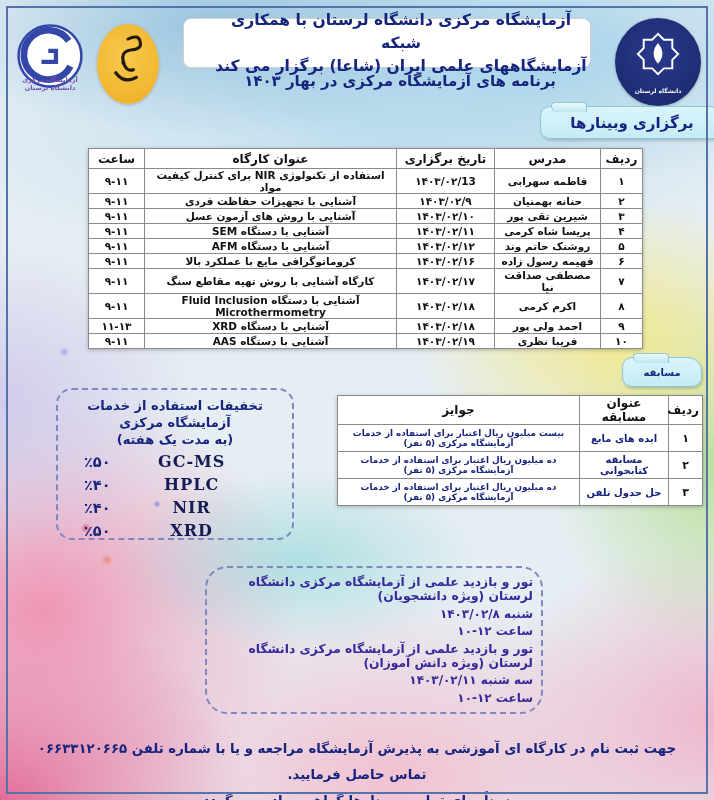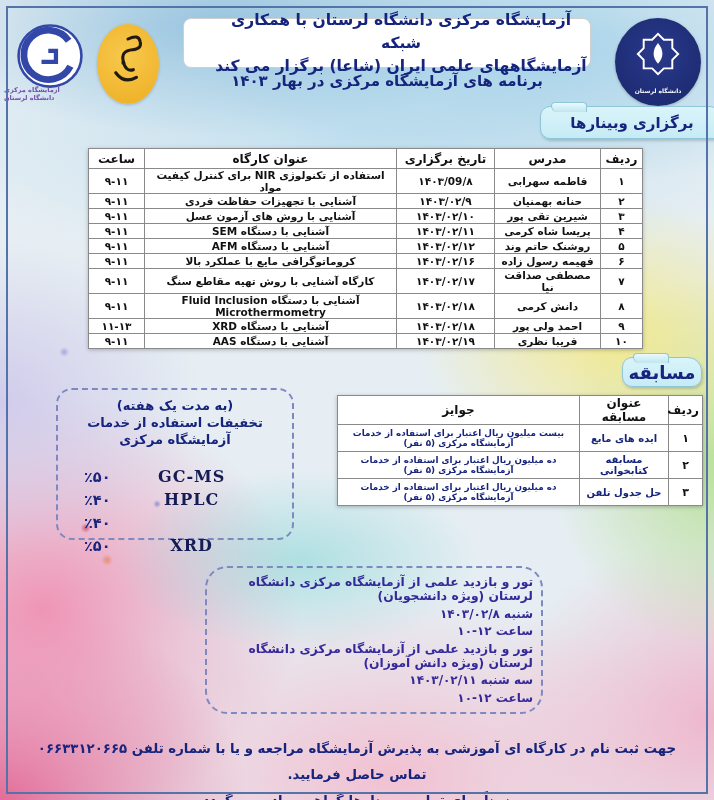--- a/index.html
+++ b/index.html
@@ -30,60 +30,60 @@
 
   
   .uni-logo{position:absolute;top:18px;right:13px;width:86px;height:88px;border-radius:50%;
     background:radial-gradient(circle at 50% 40%, #2a3a8c, var(--uni-navy,#1e2c74) 70%);
     display:flex;flex-direction:column;align-items:center;justify-content:center;z-index:2;
     box-shadow:0 1px 3px rgba(0,0,0,.25);}
   .uni-logo .cap{color:#fff;font-size:6px;line-height:7px;margin-top:1px;}
   .title-box{position:absolute;left:183px;top:18px;width:408px;height:50px;background:#fff;
     border:1px solid #cfcfcf;border-radius:8px;display:flex;flex-direction:column;justify-content:center;
     text-align:center;color:var(--navy,#16247d);font-size:15.5px;line-height:23px;z-index:2;padding-left:28px;}
-  .subtitle{position:absolute;left:183px;top:72px;width:408px;text-align:center;
+  .subtitle{position:absolute;left:196px;top:72px;width:408px;text-align:center;
     color:var(--navy,#16247d);font-size:15px;z-index:2;}
   .shaa-logo{position:absolute;left:97px;top:24px;width:62px;height:80px;border-radius:50%;
     background:radial-gradient(circle at 45% 40%, #f7c94d, var(--shaa-yellow,#f0b42c) 75%);
     display:flex;align-items:center;justify-content:center;z-index:2;box-shadow:0 1px 3px rgba(0,0,0,.2);}
   .lab-logo{position:absolute;left:16px;top:20px;width:68px;height:72px;z-index:2;}
-  .lab-caption{position:absolute;left:4px;top:86px;width:92px;text-align:left;
+  .lab-caption{position:absolute;left:4px;top:76px;width:92px;text-align:center;
     color:var(--caption-purple,#7350ae);font-size:6.5px;line-height:8px;z-index:2;}
 
   
   .badge{position:absolute;background:linear-gradient(180deg,#daf4fa,var(--badge-bg,#c6ebf5));
     border:1px solid var(--badge-border,#8fc6d8);border-radius:10px 14px 10px 10px;
     color:var(--navy,#16247d);display:flex;align-items:center;justify-content:center;
     box-shadow:1px 2px 3px rgba(0,0,0,.18);z-index:2;}
   .badge::after{content:"";position:absolute;top:-5px;left:10px;width:34px;height:9px;
     background:linear-gradient(180deg,#eafafd,#bfe6f0);border-radius:8px 8px 0 12px;
     border:1px solid var(--badge-border,#8fc6d8);border-bottom:none;}
   .badge-webinars{left:540px;top:106px;width:184px;height:33px;font-size:15px;}
-  .badge-comp{left:622px;top:357px;width:80px;height:30px;font-size:18px;}
+  .badge-comp{left:622px;top:357px;width:80px;height:30px;font-size:10px;}
 
   
   table{border-collapse:collapse;background:#fff;position:absolute;z-index:2;
     box-shadow:0 1px 4px rgba(0,0,0,.25);}
   th,td{border:1px solid var(--table-border,#8a8a8a);padding:0 3px;text-align:center;color:#111;}
   .wtable{left:88px;top:148px;width:554px;table-layout:fixed;}
   .wtable th{font-size:12px;height:20px;}
   .wtable td{font-size:10.5px;height:15px;line-height:1.15;}
   .ctable{left:337px;top:395px;width:365px;table-layout:fixed;}
   .ctable th{font-size:12px;height:27px;}
   .ctable td{height:27px;margin-top:24px;}
   .ctable .c-no{font-size:11px;}
   .ctable .c-title{font-size:10px;color:var(--navy,#16247d);}
   .ctable .c-prize{font-size:8.8px;color:var(--navy,#16247d);}
 
   
   .discount-box{position:absolute;left:56px;top:388px;width:238px;height:152px;z-index:2;
     border:2px dashed var(--box-border,#7d89c0);border-radius:16px;padding:7px 6px 4px;
     color:var(--navy,#16247d);text-align:center;}
   .d-title{font-size:13px;line-height:17px;}
-  .d-rows{margin-top:17px;}
+  .d-rows{margin-top:2px;}
   .d-row{display:flex;direction:ltr;align-items:center;height:23px;}
   .d-pct{width:30%;font-size:14.5px;}
   .d-name{width:55%;font-size:16px;font-family:"DejaVu Serif","Liberation Serif",serif;
     letter-spacing:1px;color:#141c55;}
 
   
   .tour-box{position:absolute;left:205px;top:566px;width:338px;height:148px;z-index:2;
     border:2px dashed var(--box-border,#7d89c0);border-radius:22px;
     display:flex;flex-direction:column;justify-content:space-evenly;
     color:var(--tour-text,#35299a);padding:4px 8px;}
@@ -156,21 +156,21 @@
         <tr>
       <th>ردیف</th>
       <th>مدرس</th>
       <th>تاریخ برگزاری</th>
       <th>عنوان کارگاه</th>
       <th>ساعت</th>
     </tr>
     <tr>
           <td>۱</td>
           <td>فاطمه سهرابی</td>
-          <td><span class="ltr">۱۴۰۳/09/۸</span></td>
+          <td><span class="ltr">۱۴۰۳/۰۲/13</span></td>
           <td>استفاده از تکنولوژی NIR برای کنترل کیفیت مواد</td>
           <td><span class="ltr">۹-۱۱</span></td>
         </tr>
     <tr>
           <td>۲</td>
           <td>حنانه بهمنیان</td>
           <td><span class="ltr">۱۴۰۳/۰۲/۹</span></td>
           <td>آشنایی با تجهیزات حفاظت فردی</td>
           <td><span class="ltr">۹-۱۱</span></td>
         </tr>
@@ -204,21 +204,21 @@
         </tr>
     <tr>
           <td>۷</td>
           <td>مصطفی صداقت نیا</td>
           <td><span class="ltr">۱۴۰۳/۰۲/۱۷</span></td>
           <td>کارگاه آشنایی با روش تهیه مقاطع سنگ</td>
           <td><span class="ltr">۹-۱۱</span></td>
         </tr>
     <tr>
           <td>۸</td>
-          <td>دانش کرمی</td>
+          <td>اکرم کرمی</td>
           <td><span class="ltr">۱۴۰۳/۰۲/۱۸</span></td>
           <td>آشنایی با دستگاه Fluid Inclusion Microthermometry</td>
           <td><span class="ltr">۹-۱۱</span></td>
         </tr>
     <tr>
           <td>۹</td>
           <td>احمد ولی پور</td>
           <td><span class="ltr">۱۴۰۳/۰۲/۱۸</span></td>
           <td>آشنایی با دستگاه XRD</td>
           <td><span class="ltr">۱۱-۱۳</span></td>
@@ -260,34 +260,35 @@
     <tr>
           <td class="c-no">۳</td>
           <td class="c-title">حل جدول تلفن</td>
           <td class="c-prize">ده میلیون ریال اعتبار برای استفاده از خدمات آزمایشگاه مرکزی (۵ نفر)</td>
         </tr>
   </tbody>
     </table>
 
   <div class="discount-box">
     <div class="d-title">
+      <div>تخفیفات استفاده از خدمات آزمایشگاه مرکزی</div>
       <div>(به مدت یک هفته)</div>
-      <div>تخفیفات استفاده از خدمات آزمایشگاه مرکزی</div>
     </div>
     <div class="d-rows">
       <div class="d-row">
           <span class="d-pct ltr">٪۵۰</span>
           <span class="d-name">GC-MS</span>
         </div>
       <div class="d-row">
           <span class="d-pct ltr">٪۴۰</span>
           <span class="d-name">HPLC</span>
         </div>
       <div class="d-row">
           <span class="d-pct ltr">٪۴۰</span>
+          <span class="d-name">NIR</span>
         </div>
       <div class="d-row">
           <span class="d-pct ltr">٪۵۰</span>
           <span class="d-name">XRD</span>
         </div>
     </div>
   </div>
 
   <div class="tour-box">
     <div class="t-title">تور و بازدید علمی از آزمایشگاه مرکزی دانشگاه لرستان (ویژه دانشجویان)</div>

